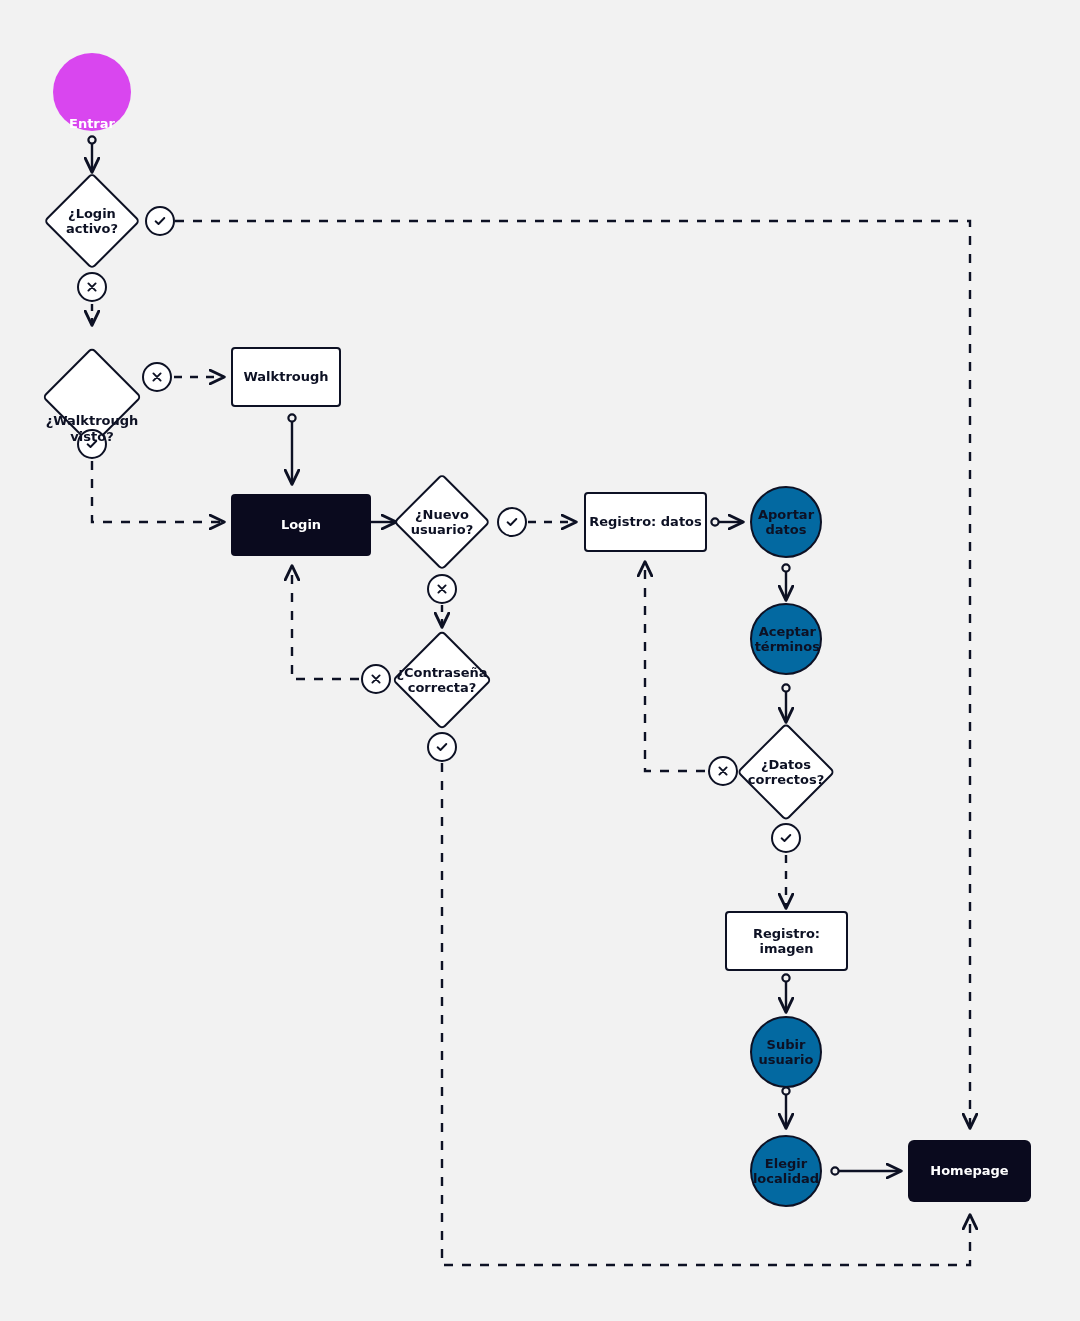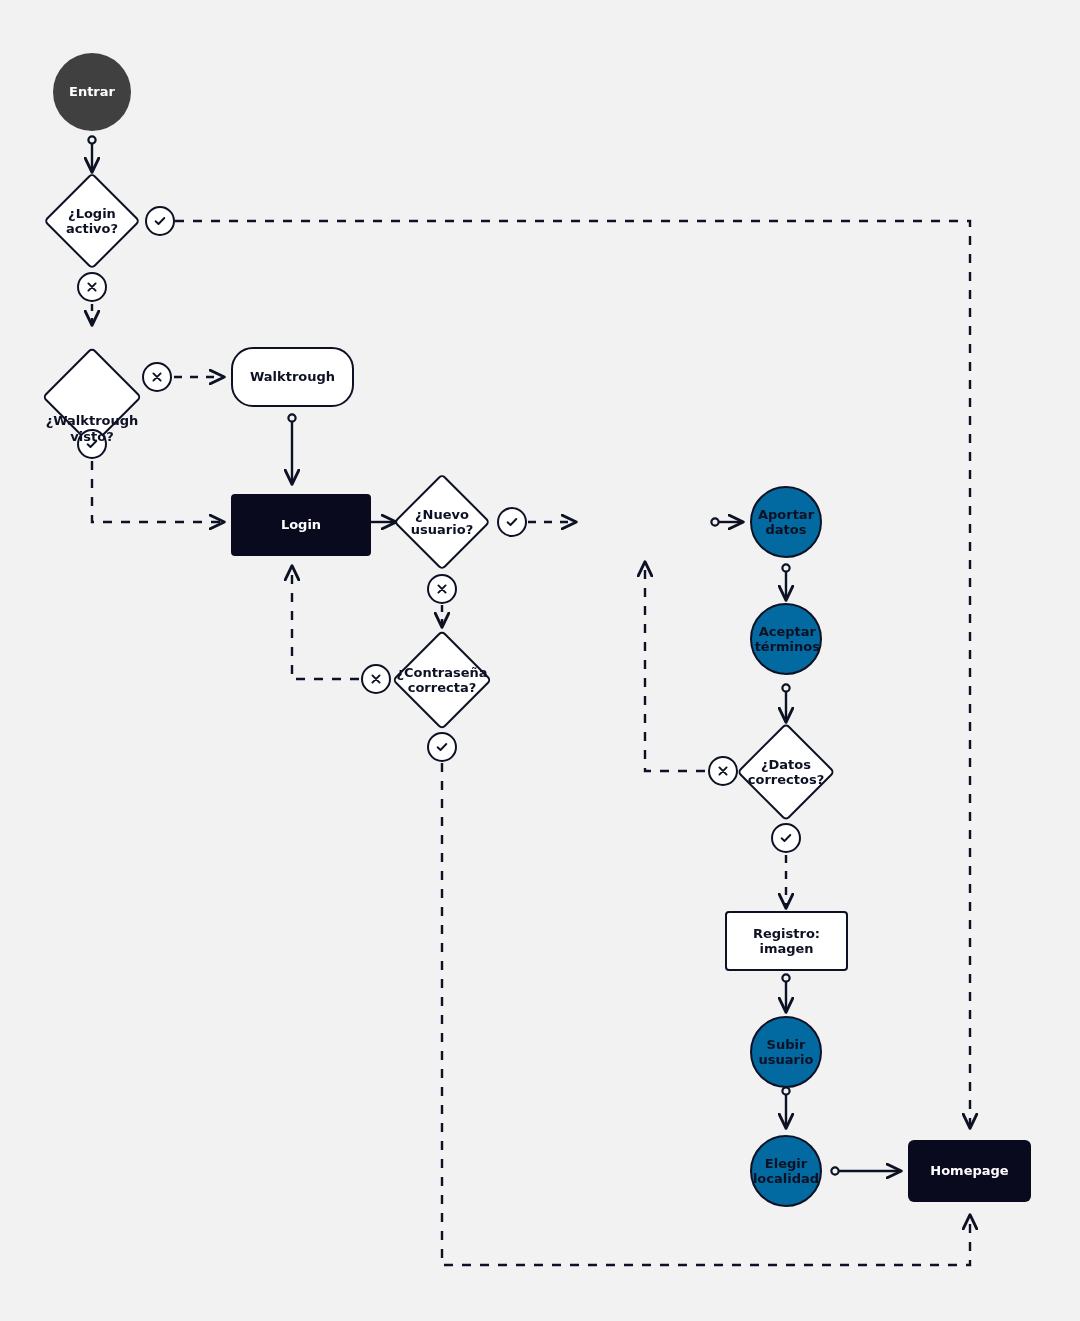--- a/index.html
+++ b/index.html
@@ -10,22 +10,22 @@
     overflow:hidden;
   }
   #stage{position:relative;width:1080px;height:1321px;}
   svg#wires{position:absolute;left:0;top:0;width:1080px;height:1321px;}
 
   .node{position:absolute;display:flex;align-items:center;justify-content:center;
         text-align:center;box-sizing:border-box;}
   .node span{display:block;line-height:1.18;}
 
   
-  .n-dark-circle{background:#404040;border-radius:50%;color:#ffffff;
-      font-size:13px;font-weight:700;}
+  .n-dark-circle{background:#d946ef;border-radius:50%;color:#ffffff;
+      font-size:13px;font-weight:700;align-items:flex-end;}
   .n-dark-rect{background:#0a0a1e;border-radius:4px;color:#ffffff;
       font-size:13px;font-weight:700;}
 
   
   .n-rect{background:#ffffff;border:2.5px solid #0d1124;border-radius:4px;
       color:#0d1124;font-size:13px;font-weight:700;}
 
   
   .n-circle{background:#0369a1;border:2.5px solid #0d1124;border-radius:50%;
       color:#0d1124;font-size:13px;font-weight:700;}
@@ -119,21 +119,21 @@
   </div>
 
   <div class="node n-diamond" style="left:42px;top:350px;width:100px;height:94px;align-items:flex-end;">
     <div class="dshape" style="width:67px;height:67px;"></div>
     <div class="dlabel">
       <span>¿Walktrough</span>
       <span>visto?</span>
     </div>
   </div>
 
-  <div class="node n-rect" style="left:231px;top:347px;width:123px;height:60px;border-radius:22px;">
+  <div class="node n-rect" style="left:231px;top:347px;width:110px;height:60px;">
     <span>Walktrough</span>
   </div>
 
   <div class="node n-dark-rect" style="left:231px;top:494px;width:140px;height:62px;">
     <span>Login</span>
   </div>
 
   <div class="node n-diamond" style="left:396px;top:476px;width:92px;height:92px;">
     <div class="dshape" style="width:65px;height:65px;"></div>
     <div class="dlabel">
@@ -143,20 +143,23 @@
   </div>
 
   <div class="node n-diamond" style="left:390px;top:633px;width:104px;height:94px;">
     <div class="dshape" style="width:67px;height:67px;"></div>
     <div class="dlabel">
       <span>¿Contraseña</span>
       <span>correcta?</span>
     </div>
   </div>
 
+  <div class="node n-rect" style="left:584px;top:492px;width:123px;height:60px;">
+    <span>Registro: datos</span>
+  </div>
 
   <div class="node n-circle" style="left:750px;top:486px;width:72px;height:72px;">
     <div>
       <span>Aportar</span>
       <span>datos</span>
     </div>
   </div>
 
   <div class="node n-circle" style="left:750px;top:603px;width:72px;height:72px;justify-content:flex-end;">
     <div>

